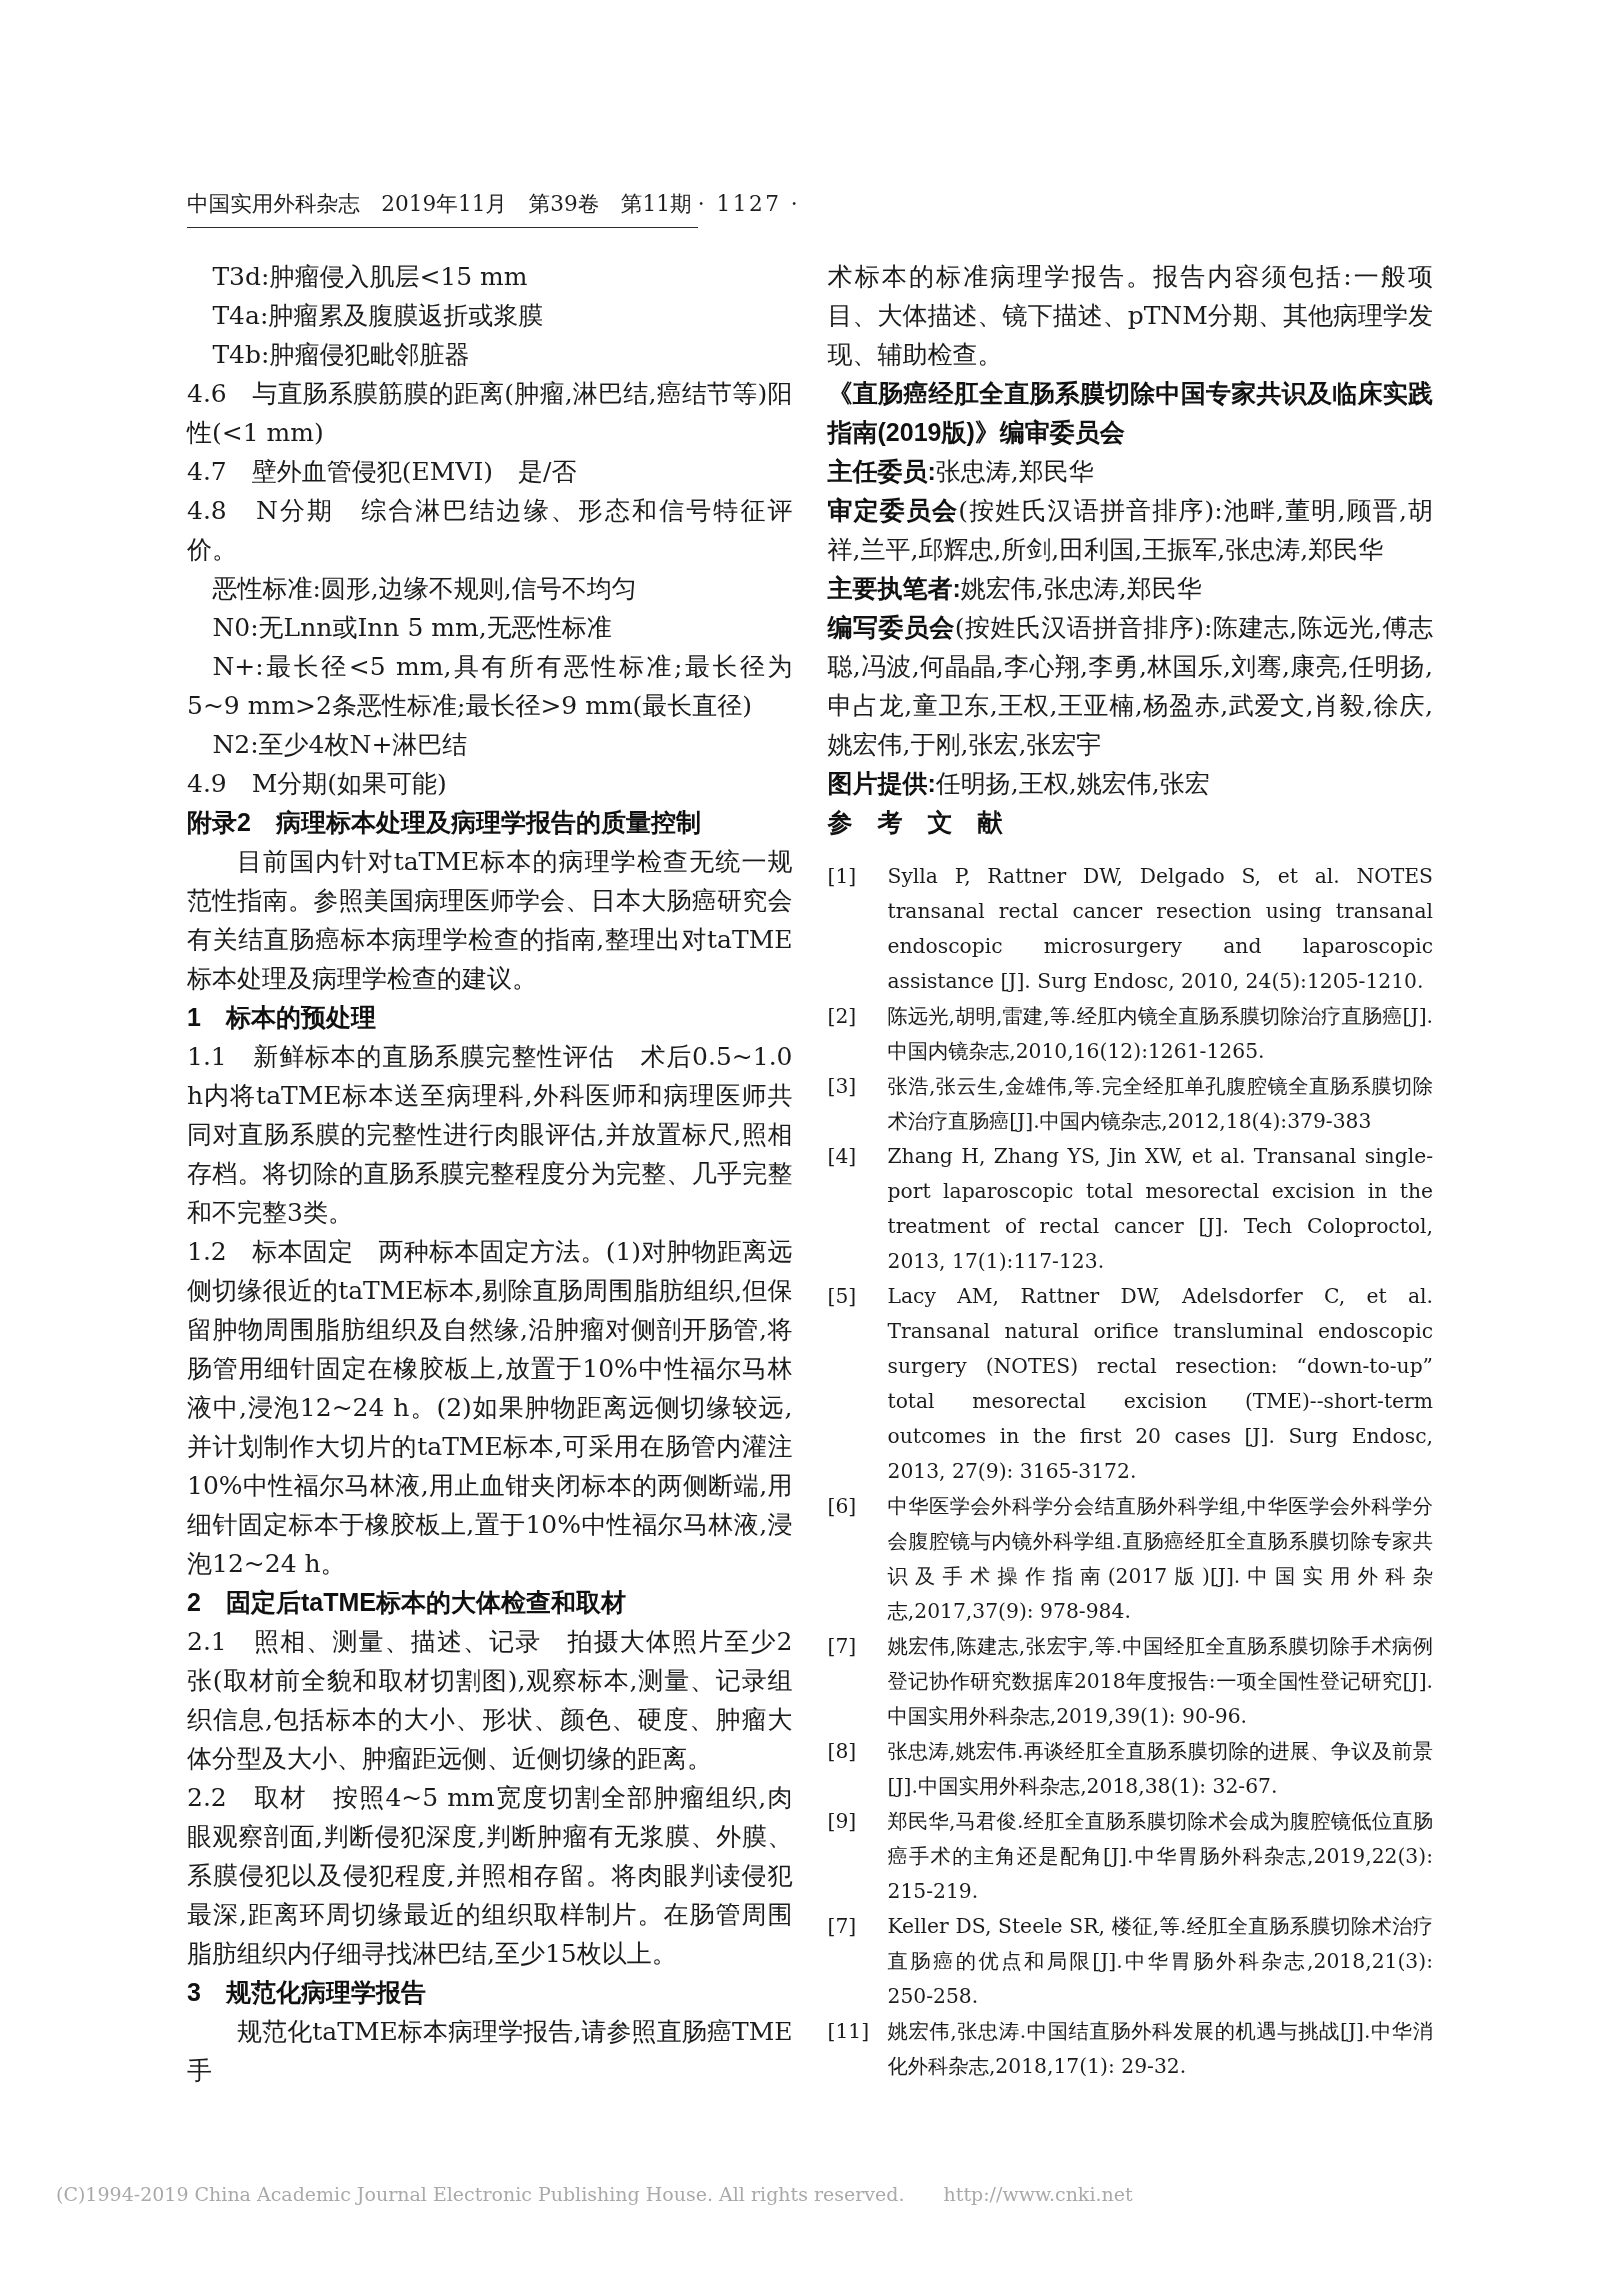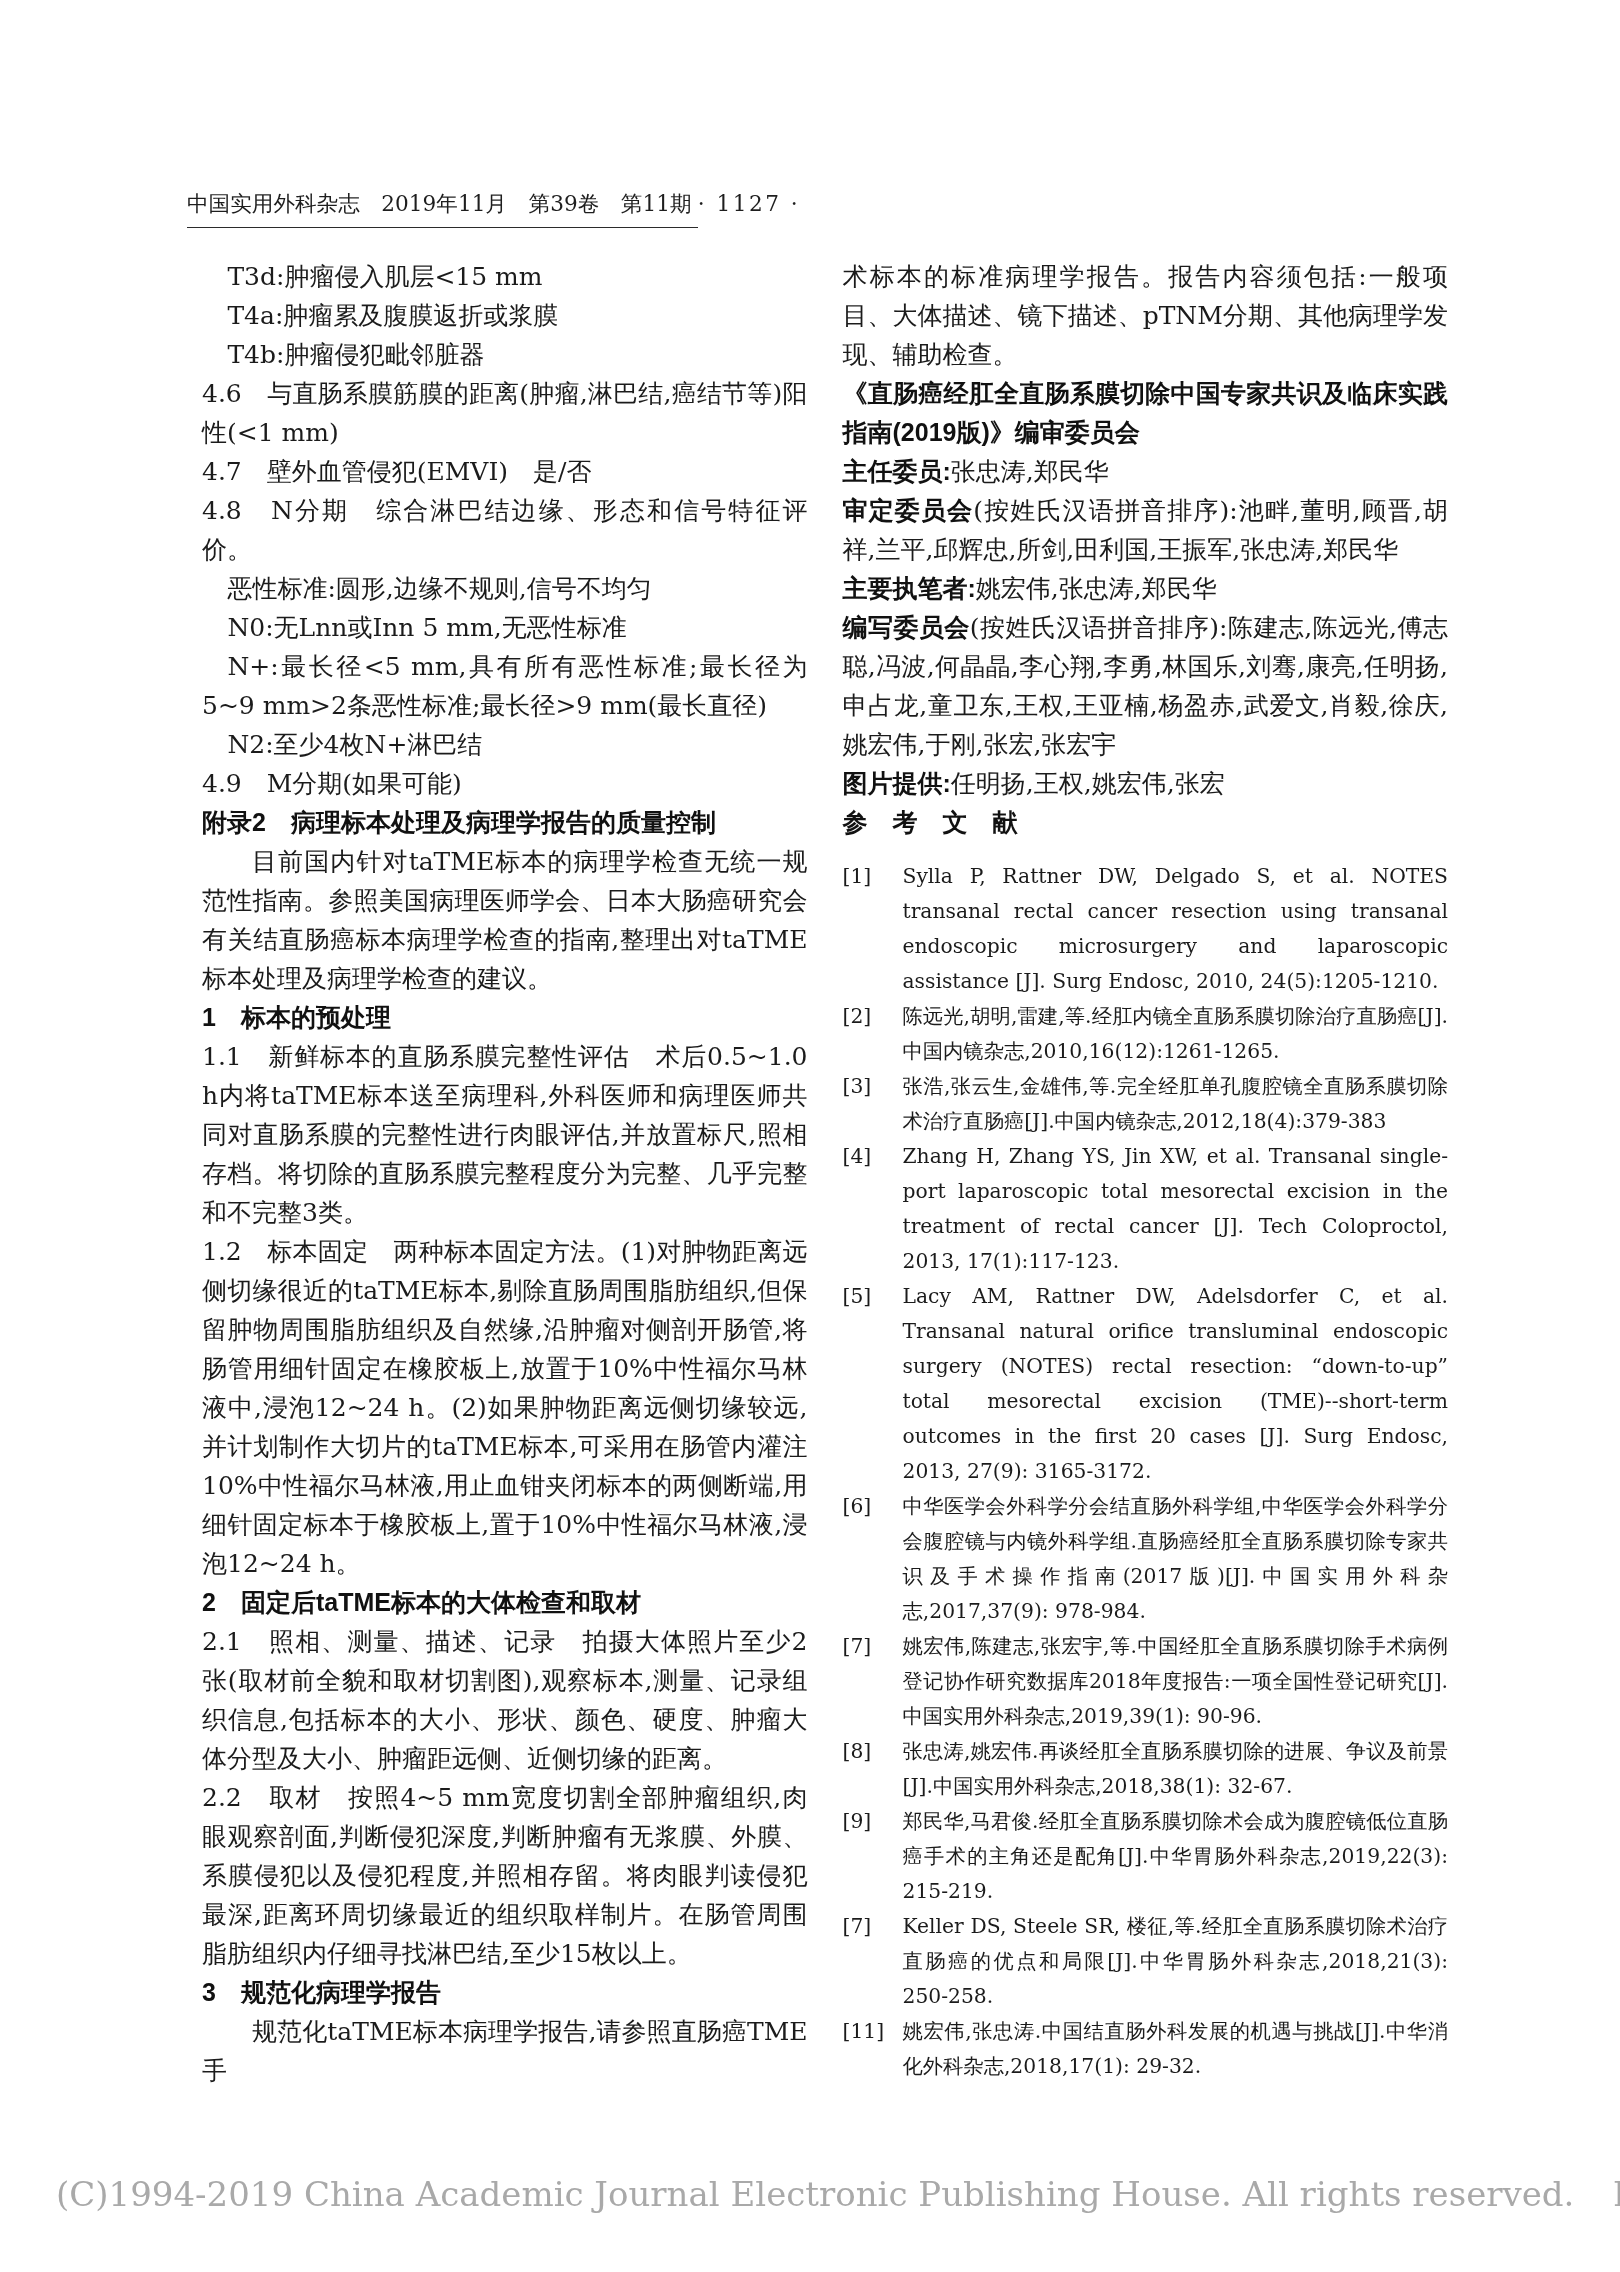--- a/index.html
+++ b/index.html
@@ -10,21 +10,21 @@
     color:#1b1b1b;
   }
   .header-row {
     position:absolute; left:187px; top:190px; width:1246px;
     display:flex; justify-content:flex-start; align-items:flex-start;
     font-size:21.6px; line-height:27px; color:#1e1e1e;
   }
   .journal-line { border-bottom:1.9px solid #2b2b2b; padding-bottom:10.2px; padding-right:6.3px; }
   .page-number { letter-spacing:2.5px; }
 
-  .columns { position:absolute; left:202px; top:257px; width:1246px; display:flex; gap:35px; }
+  .columns { position:absolute; left:187px; top:257px; width:1246px; display:flex; gap:35px; }
   .col { width:606px; }
   .col p { margin:0; font-size:25px; line-height:39px; text-align:justify; }
   .ind1 { text-indent:25.4px; }
   .ind2 { text-indent:50px; }
   .heading {
     font-family:"Liberation Sans","DejaVu Sans",sans-serif;
     font-weight:700; text-align:left; color:#111;
   }
   .gap-top { margin-top:36px; }
   .gap-top-sm { margin-top:21.6px; }
@@ -38,21 +38,21 @@
   .refs-heading { margin-top:20.3px; }
   .ref-list { margin-top:16.5px; }
   .col p.ref {
     position:relative; padding-left:60px;
     font-size:20.3px; line-height:35px;
   }
   .ref .mk { position:absolute; left:0; top:0; }
 
   .footer {
     position:absolute; left:56px; top:2179px; width:1511px;
-    font-size:34px; line-height:30.5px; color:#a9a9a9;
+    font-size:19px; line-height:30.5px; color:#a9a9a9;
     display:flex; gap:39px; white-space:nowrap;
   }
 </style>
 </head>
 <body>
 
 <div class="page">
 
   <div class="header-row">
     <span class="journal-line">中国实用外科杂志　2019年11月　第39卷　第11期</span>

